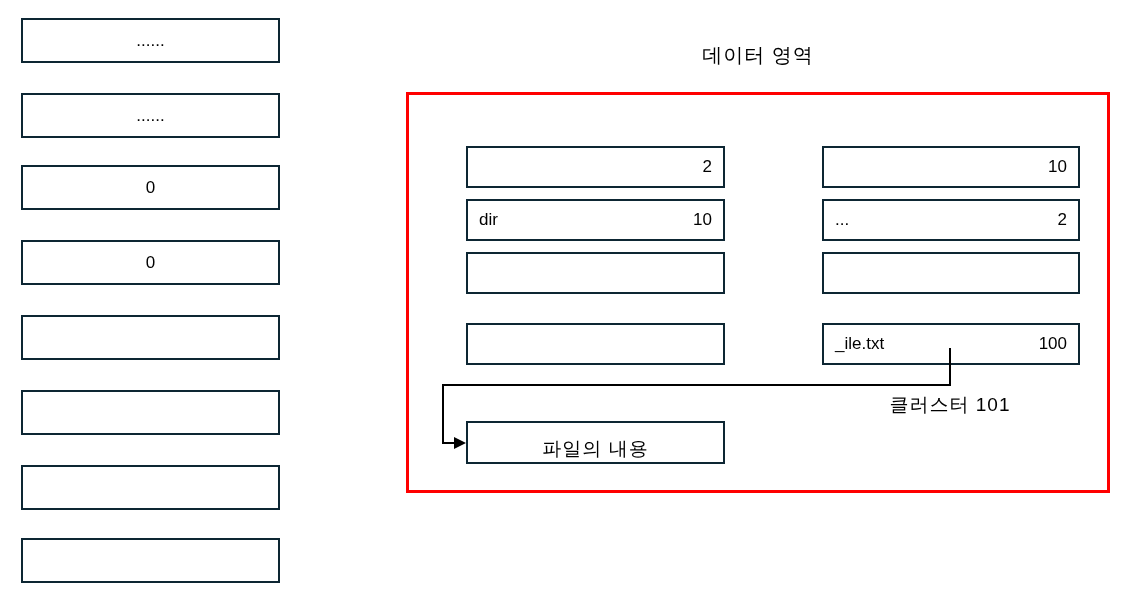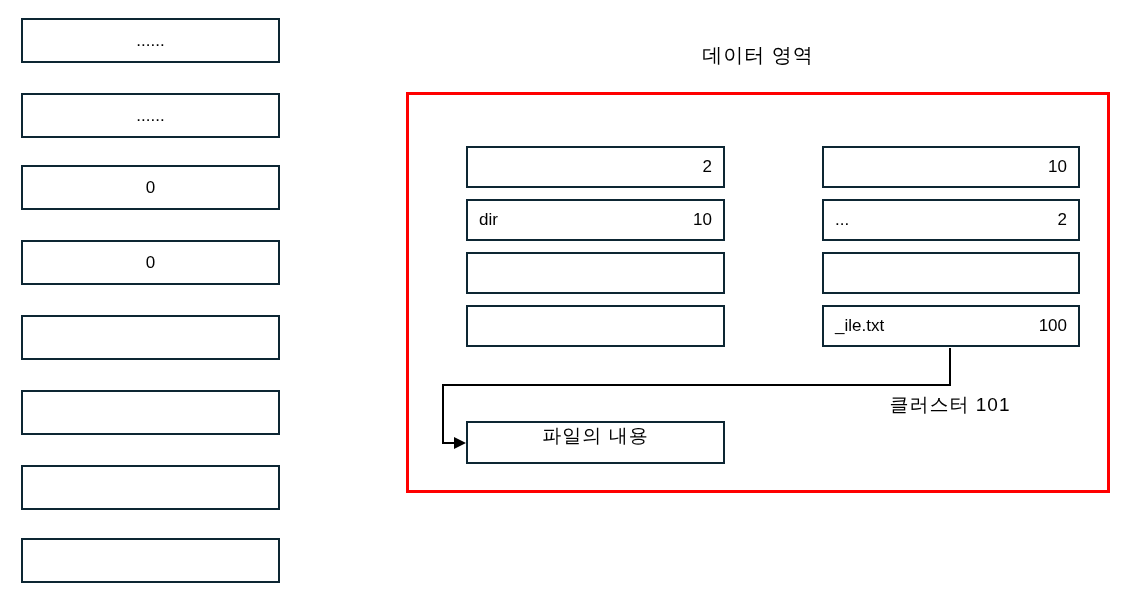--- a/index.html
+++ b/index.html
@@ -65,32 +65,32 @@
   }
   .entry-box .name { text-align: left; }
   .entry-box .value { text-align: right; margin-left: auto; }
   .content-box {
     position: absolute;
     height: 43px;
     border: 2px solid #0d2633;
     box-sizing: border-box;
     background: #ffffff;
     display: flex;
-    align-items: flex-start;
+    align-items: flex-end;
     justify-content: center;
     font-size: 19px;
     letter-spacing: 1px;
   }
   
   .root-col   { left: 466px; width: 259px; }
   .c10-col    { left: 822px; width: 258px; }
   .row-0 { top: 146px; }
   .row-1 { top: 199px; }
   .row-2 { top: 252px; }
-  .row-3 { top: 305px; }
+  .row-3 { top: 323px; }
   .arrow-overlay {
     position: absolute;
     left: 0; top: 0;
     width: 1127px;
     height: 607px;
     pointer-events: none;
   }
 </style>
 </head>
 <body>

